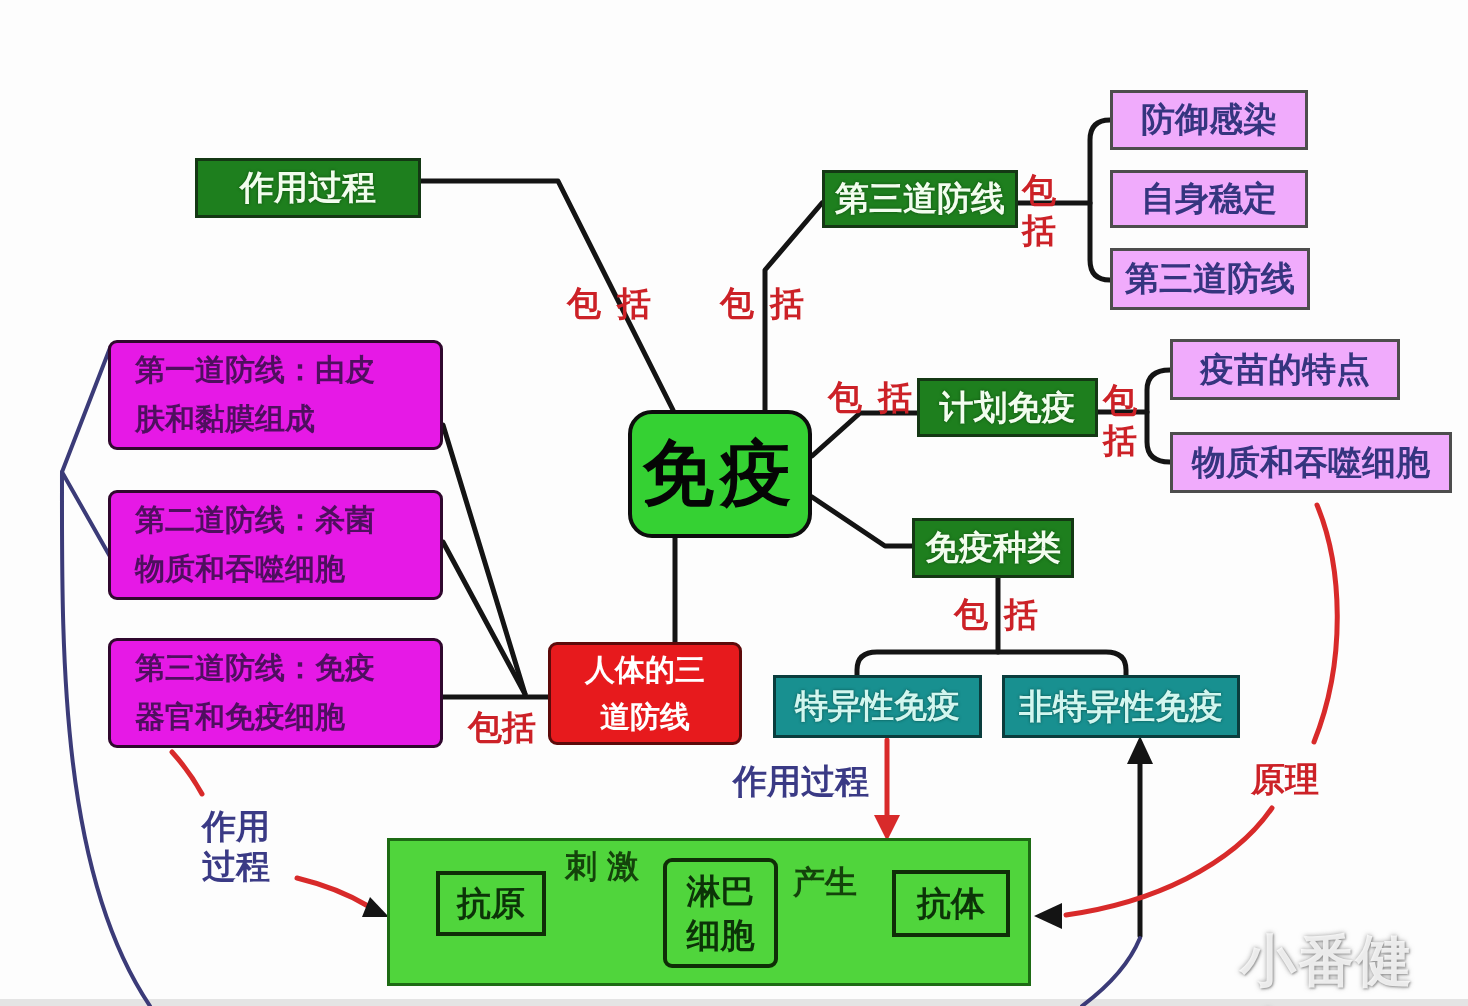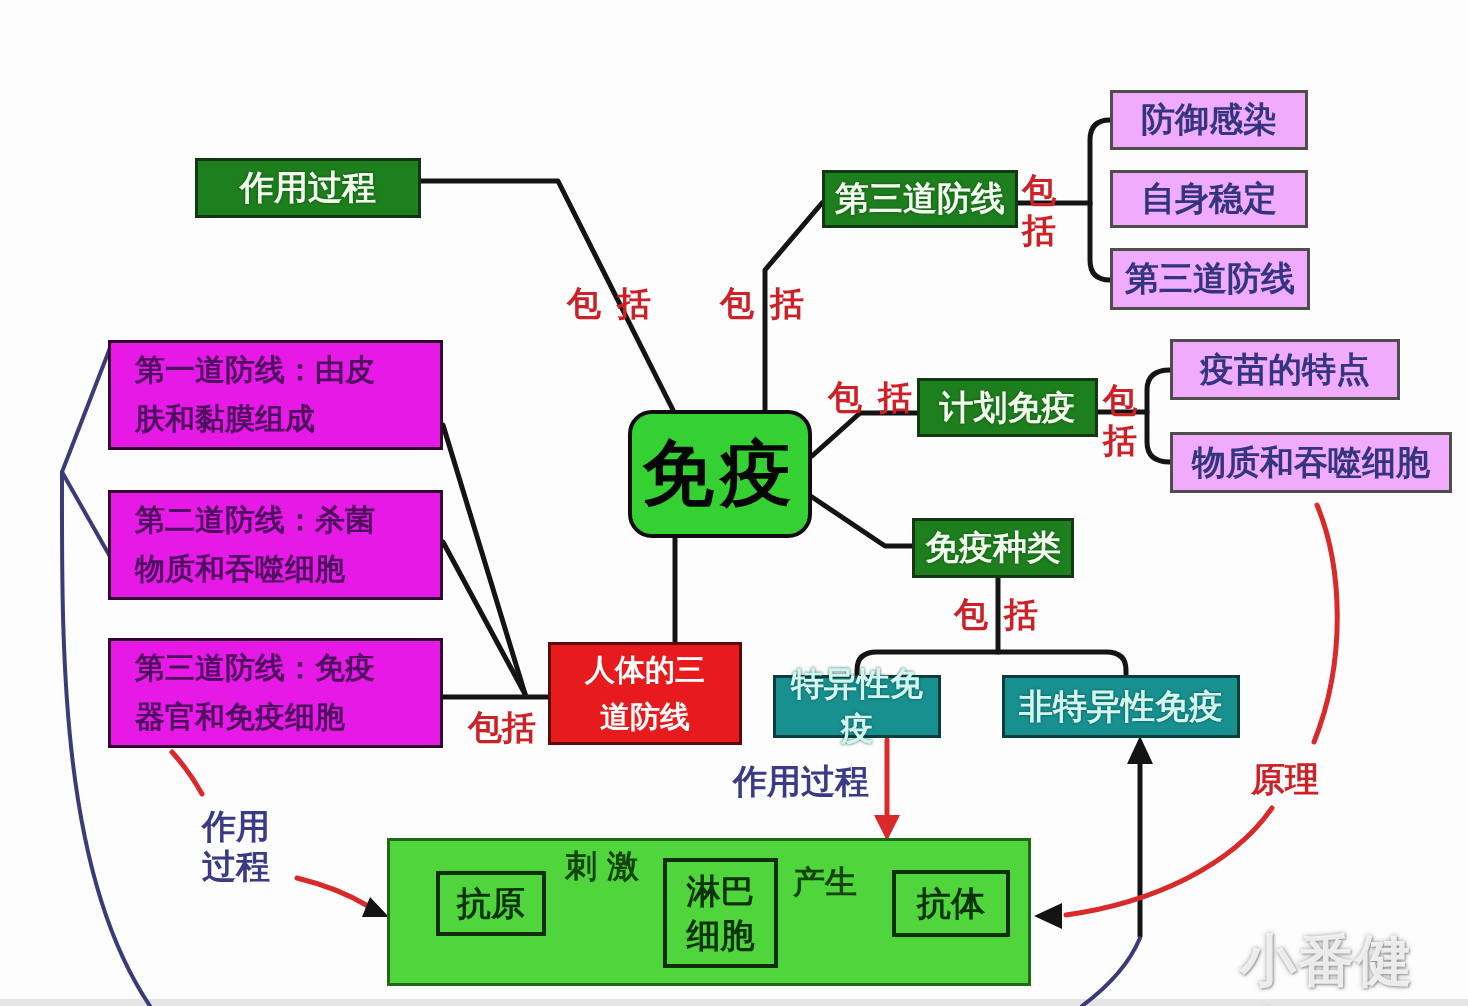--- a/index.html
+++ b/index.html
@@ -3,21 +3,21 @@
 <meta charset="utf-8">
 <style>
   html,body{margin:0;padding:0;background:#888;}
   #stage{
     position:relative;width:1468px;height:1006px;background:#fdfdfd;
     font-family:"Liberation Sans","DejaVu Sans",sans-serif;overflow:hidden;
   }
   #wires{position:absolute;left:0;top:0;width:1468px;height:1006px;z-index:1;}
   .node{position:absolute;z-index:2;display:flex;align-items:center;justify-content:center;
     box-sizing:border-box;font-weight:bold;text-align:center;}
-  .ml{white-space:pre-line;}
+  .ml{white-space:pre-line;border-radius:9px;}
   .darkgreen{background:#1e7f1e;border:3px solid #143814;color:#f2fdee;font-size:34px;
     text-shadow:0 0 3px rgba(10,60,10,.8);}
   .whitebox{background:#f0abfc;border:3px solid #4d4d4d;color:#35357f;font-size:34px;}
   .magenta{background:#e619e6;border:3px solid #30082e;color:#4f0f5f;font-size:30px;
     justify-content:flex-start;text-align:left;padding-left:24px;line-height:1.62;}
   .redbox{background:#e71a1d;border:3px solid #5d0a0a;color:#ffffff;font-size:30px;line-height:1.55;}
   .teal{background:#189090;border:3px solid #0a3d3d;color:#d2f6ef;font-size:33px;
     text-shadow:0 0 3px rgba(6,70,64,.9);}
   .centerbox{background:#35d133;border:4px solid #0d0d0d;border-radius:24px;color:#050505;
     font-size:72px;letter-spacing:6px;}
@@ -102,21 +102,21 @@
   <div class="node magenta ml" style="left:108px;top:340px;width:335px;height:110px;">第一道防线：由皮
 肤和黏膜组成</div>
   <div class="node magenta ml" style="left:108px;top:490px;width:335px;height:110px;">第二道防线：杀菌
 物质和吞噬细胞</div>
   <div class="node magenta ml" style="left:108px;top:638px;width:335px;height:110px;">第三道防线：免疫
 器官和免疫细胞</div>
 
   <div class="node redbox ml" style="left:548px;top:642px;width:194px;height:103px;">人体的三
 道防线</div>
 
-  <div class="node teal" style="left:773px;top:675px;width:168px;height:63px;">特异性免疫</div>
+  <div class="node teal" style="left:773px;top:675px;width:209px;height:63px;">特异性免疫</div>
   <div class="node teal" style="left:1002px;top:675px;width:238px;height:63px;font-size:34px;">非特异性免疫</div>
 
   <div class="node biggreen" style="left:387px;top:838px;width:644px;height:148px;"></div>
   <div class="node innerbox" style="left:436px;top:871px;width:110px;height:65px;">抗原</div>
   <div class="node innerbox ml" style="left:663px;top:858px;width:115px;height:110px;">淋巴
 细胞</div>
   <div class="node innerbox" style="left:892px;top:870px;width:118px;height:67px;">抗体</div>
 
   <div class="lbl red-lbl spread" style="left:567px;top:282px;">包括</div>
   <div class="lbl red-lbl spread" style="left:720px;top:282px;">包括</div>

